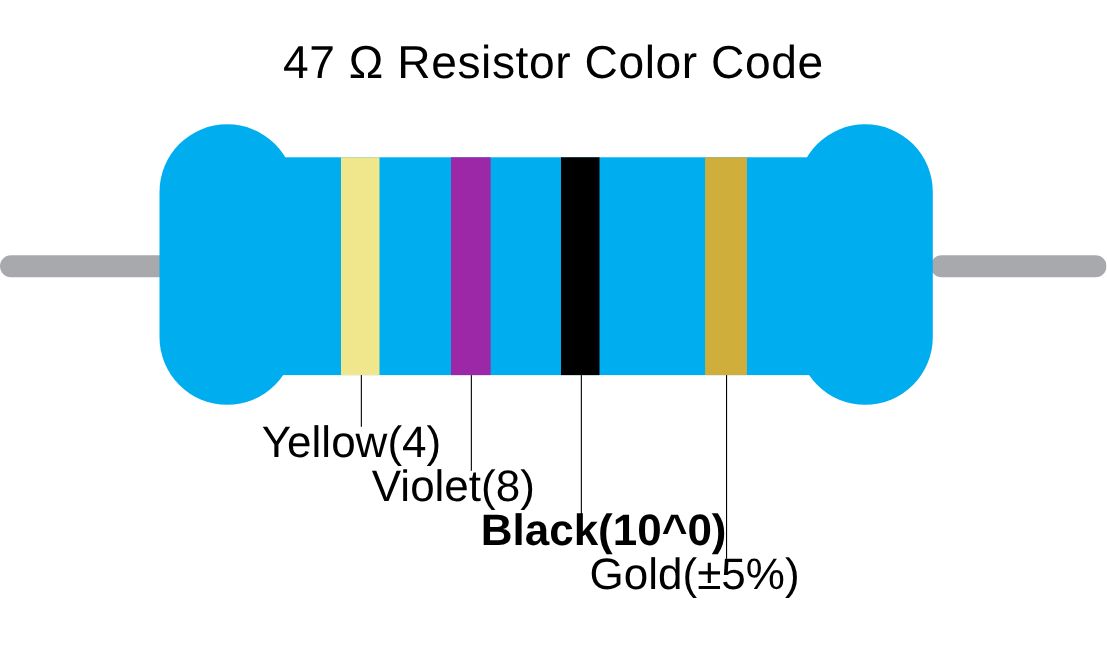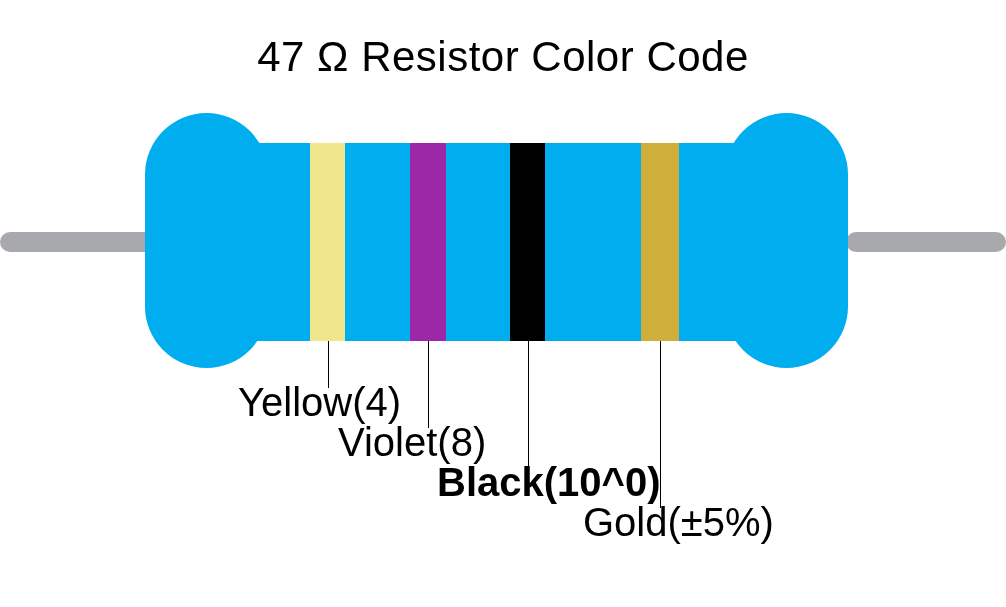--- a/index.html
+++ b/index.html
@@ -97,21 +97,21 @@
   .band-label {
     position: absolute;
     font-size: 40px;
     line-height: 34px;
     color: #000000;
     white-space: nowrap;
   }
   #label-1 { left: 238px; top: 385px; }
   #label-2 { left: 338px; top: 425px; }
   #label-3 { left: 437px; top: 465px; font-weight: bold; }
-  #label-4 { left: 583px; top: 505px; }
+  #label-4 { left: 536px; top: 505px; }
 </style>
 </head>
 <body>
 
 <div id="stage">
 
   <div id="title">47 Ω Resistor Color Code</div>
 
   <div class="lead" id="lead-left" style="background: rgb(167, 169, 172);"></div>
   <div class="lead" id="lead-right" style="background: rgb(167, 169, 172);"></div>

